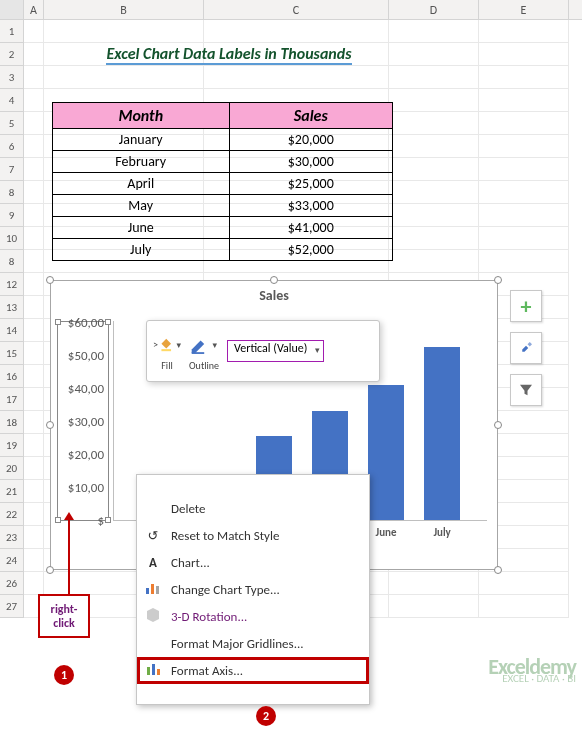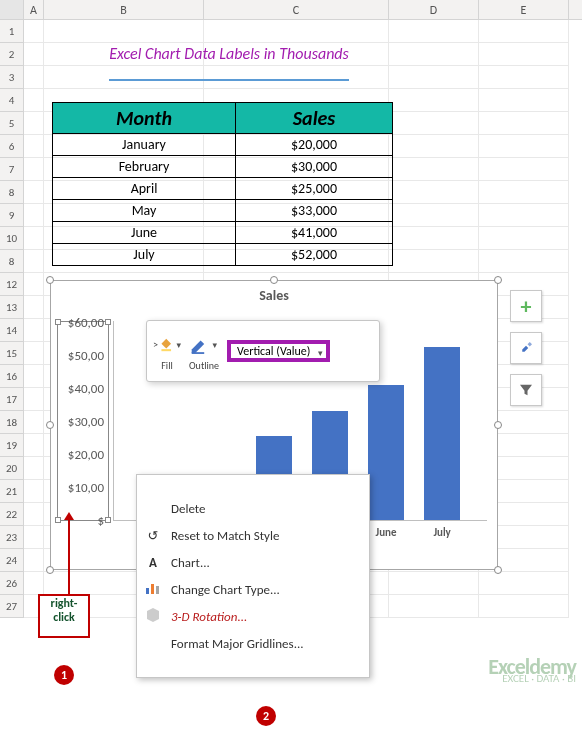--- a/index.html
+++ b/index.html
@@ -13,25 +13,25 @@
 .colA { width: 20px; } .colB { width: 160px; } .colC { width: 185px; } .colD { width: 90px; } .colE { width: 90px; }
 
 .rows { }
 .row { display: flex; height: 23px; }
 .row .rowhdr { width: 24px; background: #f3f2f1; border-right: 1px solid #d4d4d4; border-bottom: 1px solid #d4d4d4; text-align: center; font-size: 11px; color:#555; line-height: 23px; }
 .row .cell { border-right: 1px solid #e8e8e8; border-bottom: 1px solid #e8e8e8; }
 .row .cA { width: 20px; } .cB { width: 160px; } .cC { width: 185px; } .cD { width: 90px; } .cE { width: 90px; }
 
 
 .title-wrap { position: absolute; top: 44px; left: 64px; width: 330px; text-align:center; }
-.title { font-style: italic; font-weight: normal; color: #a21caf; font-size: 16px; border-bottom: 2px solid #5b9bd5; padding-bottom: 16px; display:inline-block; }
+.title { font-style: italic; font-weight: bold; color: #14532d; font-size: 16px; border-bottom: 2px solid #5b9bd5; padding-bottom: 0; display:inline-block; }
 
 
 .dtable { position: absolute; top: 102px; left: 52px; width: 341px; border-collapse: collapse; }
-.dtable th { background: #14b8a6; font-style: italic; font-weight: bold; font-size: 20px; border: 1px solid #000; padding: 3px 6px; }
+.dtable th { background: #f9a8d4; font-style: italic; font-weight: bold; font-size: 16px; border: 1px solid #000; padding: 3px 6px; }
 .dtable td { border: 1px solid #000; font-size: 14px; text-align: center; padding: 2px 6px; height:19px; }
 
 
 .chart-container { position: absolute; top: 280px; left: 50px; width: 448px; height: 290px; border: 1px solid #a6a6a6; background:#fff; }
 .handle { position:absolute; width:8px; height:8px; border:1px solid #888; border-radius:50%; background:#fff; }
 .h-tl{top:-5px;left:-5px;} .h-tr{top:-5px;right:-5px;} .h-bl{bottom:-5px;left:-5px;} .h-br{bottom:-5px;right:-5px;}
 .h-tm{top:-5px;left:50%;margin-left:-4px;} .h-bm{bottom:-5px;left:50%;margin-left:-4px;}
 .h-ml{top:50%;left:-5px;margin-top:-4px;} .h-mr{top:50%;right:-5px;margin-top:-4px;}
 
 .chart-title { text-align:center; font-weight:bold; font-size:14px; color:#595959; padding-top:6px; }
@@ -48,33 +48,33 @@
 .xl { position:absolute; width:48px; text-align:center; font-size:11px; font-weight:bold; color:#595959; transform:translateX(-50%); }
 
 
 .chartbtns { position:absolute; top:290px; left:510px; }
 .chartbtn { width:32px; height:32px; border:1px solid #c8c8c8; background:#fff; margin-bottom:10px; box-shadow:1px 1px 2px rgba(0,0,0,.15); display:flex; align-items:center; justify-content:center; }
 
 
 .mini-tb { position:absolute; top:320px; left:146px; width:234px; height:62px; background:#fff; border:1px solid #c6c6c6; border-radius:3px; box-shadow:2px 2px 6px rgba(0,0,0,.2); display:flex; align-items:center; padding:4px 6px; gap:8px; }
 .mini-item { text-align:center; font-size:10px; color:#444; }
 .mini-icon { width:28px; height:28px; display:flex; align-items:center; justify-content:center; }
-.mini-select { border:4px solid #a21caf; height:22px; font-size:12px; padding:0 16px 0 6px; position:relative; background:#fff; }
+.mini-select { border:1px solid #a21caf; height:22px; font-size:12px; padding:0 16px 0 6px; position:relative; background:#fff; }
 .mini-select::after { content:"▾"; position:absolute; right:4px; top:3px; font-size:9px; color:#555; }
 .mini-dd::after { content:"▾"; font-size:9px; color:#555; margin-left:2px; }
 
 
 .ctx { position:absolute; top:474px; left:136px; width:234px; background:#fff; border:1px solid #c6c6c6; box-shadow:2px 2px 6px rgba(0,0,0,.25); padding:20px 0; }
 .ctx .item { display:flex; align-items:center; height:27px; padding:0 10px 0 34px; font-size:13px; color:#333; position:relative; }
 .ctx .item .icn { position:absolute; left:6px; width:20px; text-align:center; }
-.ctx .item.disabled { color:#b91c1c;font-style:italic; }
+.ctx .item.disabled { color:#701a75; }
 .ctx .item.selected { outline:3px solid #c00000; outline-offset:-3px; }
 
 
-.callout { position:absolute; top:594px; left:38px; width:52px; height:44px; border:2px solid #c00000; background:#fff; font-size:12px; text-align:center; font-weight:bold; color:#14532d; line-height:14px; }
+.callout { position:absolute; top:594px; left:38px; width:52px; height:44px; border:2px solid #c00000; background:#fff; font-size:12px; text-align:center; font-weight:bold; color:#701a75; padding-top:6px; line-height:14px; }
 .arrow { position:absolute; top:520px; left:68px; width:2px; height:74px; background:#c00000; }
 .arrow::before { content:""; position:absolute; top:-8px; left:-4px; border-left:5px solid transparent; border-right:5px solid transparent; border-bottom:8px solid #c00000; }
 .badge { position:absolute; width:20px; height:20px; border-radius:50%; background:#c00000; color:#fff; font-size:12px; text-align:center; line-height:20px; font-weight:bold; }
 
 
 .wm { position:absolute; bottom:50px; right:6px; opacity:.35; font-size:11px; color:#2e7d32; text-align:right; line-height:12px; }
 .wm .big { font-size:22px; font-weight:bold; letter-spacing:-1px; }
 </style>
 </head>
 <body>
@@ -438,20 +438,28 @@
   </div>
   <div class="item disabled">
     <span class="icn"><svg width="16" height="16" viewBox="0 0 16 16">
           <path fill="#ccc" d="M8 1l6 3v8l-6 3-6-3V4l6-3z"></path>
         </svg></span>
     <span>3-D Rotation...</span>
   </div>
   <div class="item">
       <span>Format Major Gridlines...</span>
     </div>
+  <div class="item selected">
+    <span class="icn"><svg width="16" height="16" viewBox="0 0 16 16">
+          <rect x="2" y="6" width="3" height="8" fill="#70ad47"></rect>
+          <rect x="7" y="3" width="3" height="11" fill="#4472c4"></rect>
+          <rect x="12" y="8" width="3" height="6" fill="#ed7d31"></rect>
+        </svg></span>
+    <span>Format Axis...</span>
+  </div>
 </div>
 
 <div class="arrow"></div>
 <div class="callout">
   <span>right-</span><br>
   <span>click</span>
 </div>
 <div class="badge" style="top:665px; left:54px;">1</div>
 <div class="badge" style="top:706px; left:256px;">2</div>
 

